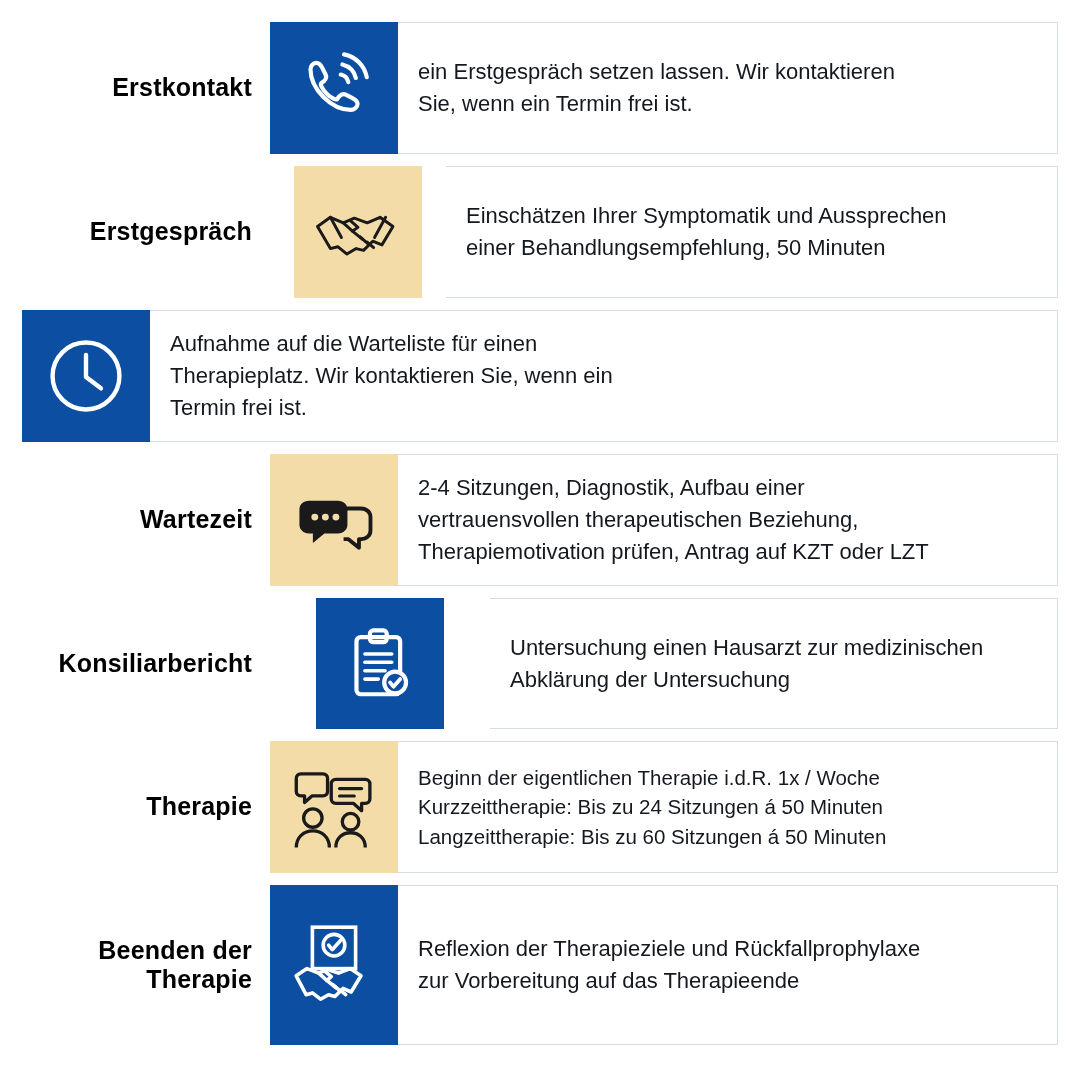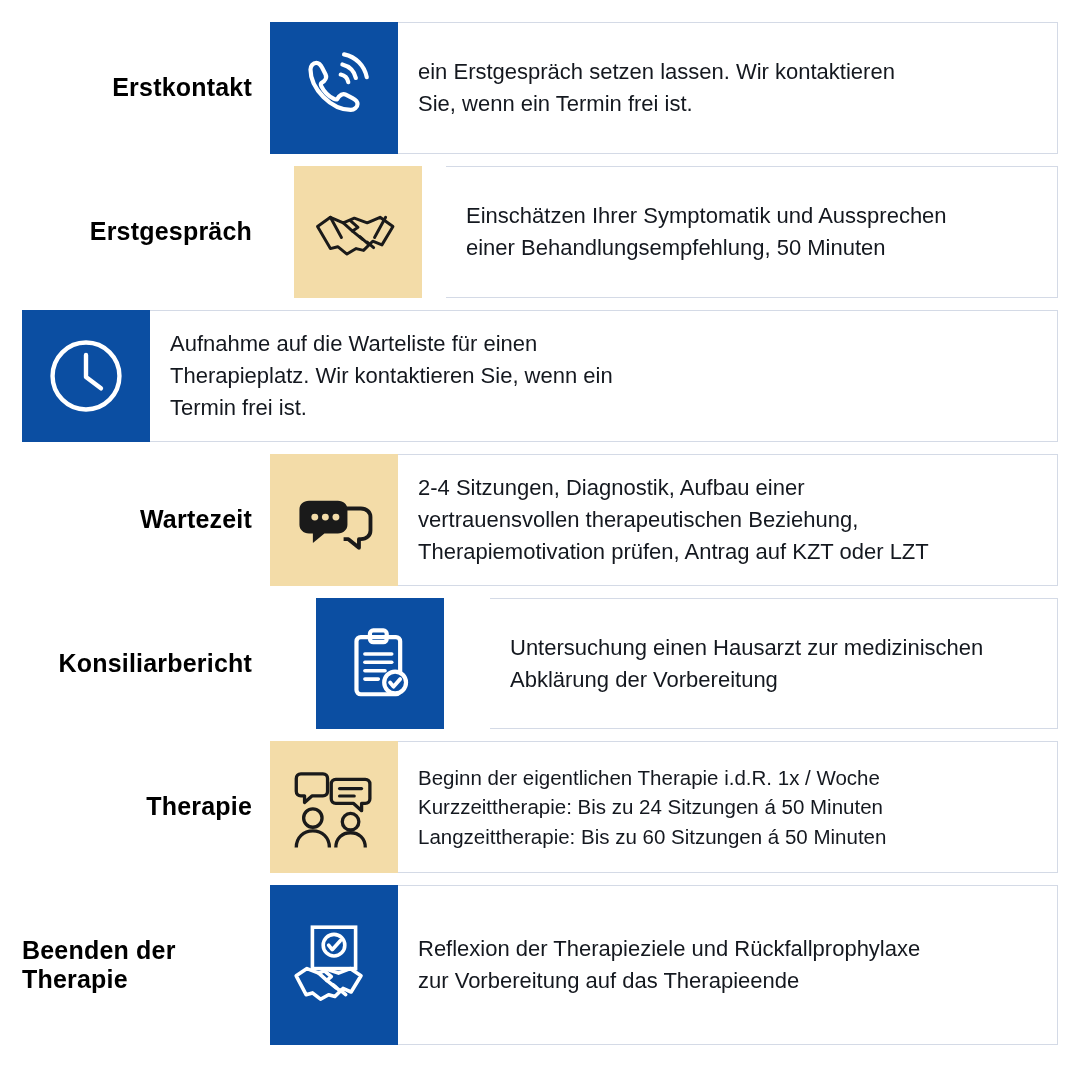--- a/index.html
+++ b/index.html
@@ -27,21 +27,21 @@
     margin-bottom: 12px;
   }
   .label-cell {
     width: 248px;
     flex: 0 0 248px;
     display: flex;
     align-items: center;
     justify-content: flex-end;
     padding-right: 18px;
     box-sizing: border-box;
-    text-align: left;
+    text-align: right;
     font-weight: bold;
     font-size: 25px;
     line-height: 1.18;
     letter-spacing: 0.2px;
     color: #000000;
   }
   .icon-cell {
     flex: 0 0 128px;
     width: 128px;
     display: flex;
@@ -167,21 +167,21 @@
           <path d="M32 58h24"></path>
           <path d="M32 68h16"></path>
         </g>
         <circle cx="68" cy="72" r="13" fill="#0b4ea2" stroke="#ffffff" stroke-width="5"></circle>
         <path d="M62 72l4 5 8-9" fill="none" stroke="#ffffff" stroke-width="4.5" stroke-linecap="round" stroke-linejoin="round"></path>
       </svg>
     </div>
     <div class="text-cell">
       <p>
         <span class="line">Untersuchung einen Hausarzt zur medizinischen</span>
-        <span class="line">Abklärung der Vorbereitung</span>
+        <span class="line">Abklärung der Untersuchung</span>
       </p>
     </div>
   </div>
 
   <div class="row" style="height:132px;">
     <div class="label-cell">Therapie</div>
     <div class="icon-cell sand">
       <svg width="92" height="92" viewBox="0 0 100 100" aria-hidden="true">
         <path d="M14 14h24c3 0 5 2 5 5v14c0 3-2 5-5 5H26l-8 7v-7h-4c-3 0-5-2-5-5V19c0-3 2-5 5-5z" fill="none" stroke="#1a1a1a" stroke-width="3.6" stroke-linejoin="round"></path>
         <path d="M52 20h32c3 0 5 2 5 5v16c0 3-2 5-5 5h-4v8l-9-8H52c-3 0-5-2-5-5V25c0-3 2-5 5-5z" fill="none" stroke="#1a1a1a" stroke-width="3.6" stroke-linejoin="round"></path>

